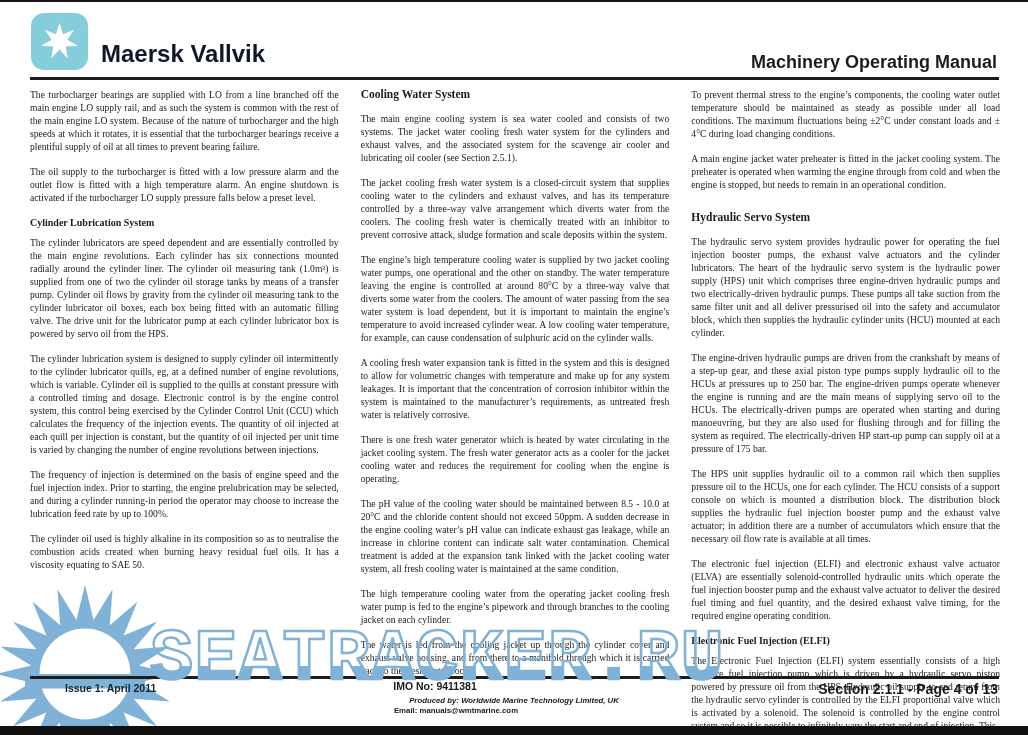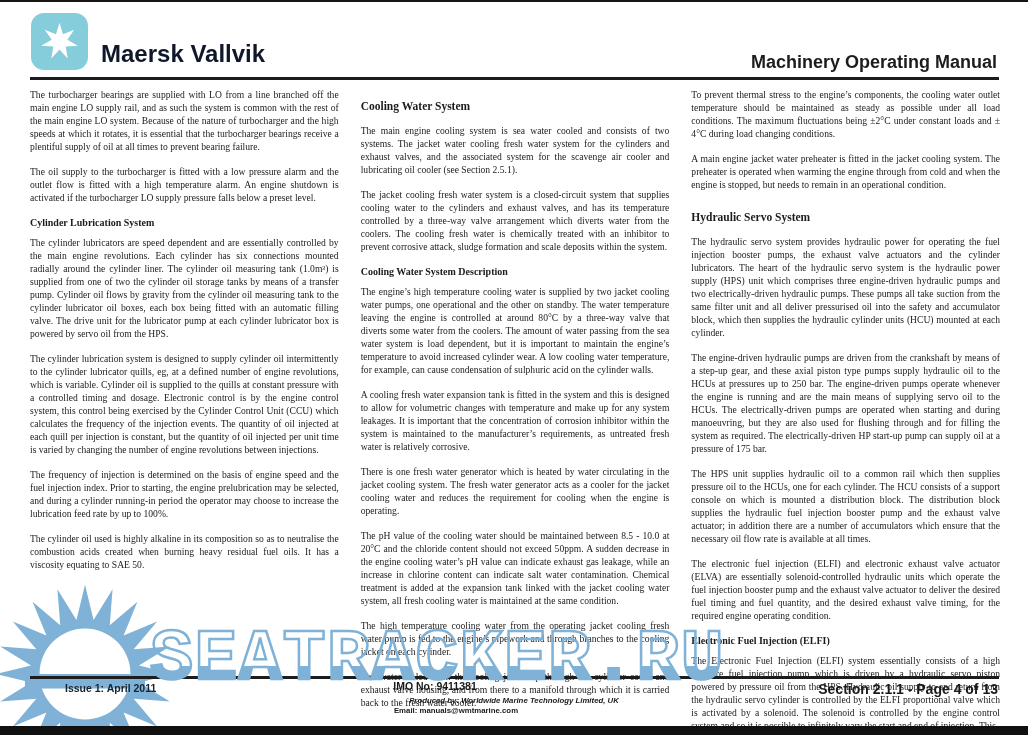--- a/index.html
+++ b/index.html
@@ -38,21 +38,21 @@
     font-size:9.6px; line-height:13px; text-align:justify;
     margin:0 0 12px 0;
   }
   .h-small {
     font-size:10px; font-weight:bold; margin:13px 0 7px 0; line-height:12px;
   }
   .h-small.first { margin-top:1px; }
   .h-large {
     font-size:11.5px; font-weight:bold; margin:20px 0 11px 0; line-height:13px;
   }
-  .h-large.first { margin-top:12px; }
+  .h-large.first { margin-top:0; }
 
   
   .footer-rule { position:absolute; left:30px; right:29px; top:676px; height:3px; background:#1c1c1c; z-index:4; }
   .f-sans { font-family:"Liberation Sans", sans-serif; font-weight:bold; color:#1a1a1a; z-index:5; }
   .footer-issue   { position:absolute; left:31px;  top:682px; font-size:10.5px; color:#15242e;margin-left:34px; }
   .footer-imo     { position:absolute; left:0; width:870px; top:680px; text-align:center; font-size:10.5px; }
   .footer-produced{ position:absolute; left:0; width:1028px; top:696px; text-align:center; font-size:7.8px;font-style:italic; }
   .footer-email   { position:absolute; left:0; width:912px; top:706px; text-align:center; font-size:7.8px; }
   .footer-section { position:absolute; right:30px; top:681px; font-size:14px;margin-left:36px; }
 
@@ -92,21 +92,20 @@
       <div class="h-small">Cylinder Lubrication System</div>
       <p>The cylinder lubricators are speed dependent and are essentially controlled by the main engine revolutions. Each cylinder has six connections mounted radially around the cylinder liner. The cylinder oil measuring tank (1.0m³) is supplied from one of two the cylinder oil storage tanks by means of a transfer pump. Cylinder oil flows by gravity from the cylinder oil measuring tank to the cylinder lubricator oil boxes, each box being fitted with an automatic filling valve. The drive unit for the lubricator pump at each cylinder lubricator box is powered by servo oil from the HPS.</p>
       <p>The cylinder lubrication system is designed to supply cylinder oil intermittently to the cylinder lubricator quills, eg, at a defined number of engine revolutions, which is variable. Cylinder oil is supplied to the quills at constant pressure with a controlled timing and dosage. Electronic control is by the engine control system, this control being exercised by the Cylinder Control Unit (CCU) which calculates the frequency of the injection events. The quantity of oil injected at each quill per injection is constant, but the quantity of oil injected per unit time is varied by changing the number of engine revolutions between injections.</p>
       <p>The frequency of injection is determined on the basis of engine speed and the fuel injection index. Prior to starting, the engine prelubrication may be selected, and during a cylinder running-in period the operator may choose to increase the lubrication feed rate by up to 100%.</p>
       <p>The cylinder oil used is highly alkaline in its composition so as to neutralise the combustion acids created when burning heavy residual fuel oils. It has a viscosity equating to SAE 50.</p>
     </div>
     <div class="col">
       <div class="h-large first">Cooling Water System</div>
       <p>The main engine cooling system is sea water cooled and consists of two systems. The jacket water cooling fresh water system for the cylinders and exhaust valves, and the associated system for the scavenge air cooler and lubricating oil cooler (see Section 2.5.1).</p>
       <p>The jacket cooling fresh water system is a closed-circuit system that supplies cooling water to the cylinders and exhaust valves, and has its temperature controlled by a three-way valve arrangement which diverts water from the coolers. The cooling fresh water is chemically treated with an inhibitor to prevent corrosive attack, sludge formation and scale deposits within the system.</p>
-      <div class="h-small">Cooling Water System Description</div>
       <p>The engine’s high temperature cooling water is supplied by two jacket cooling water pumps, one operational and the other on standby. The water temperature leaving the engine is controlled at around 80°C by a three-way valve that diverts some water from the coolers. The amount of water passing from the sea water system is load dependent, but it is important to maintain the engine’s temperature to avoid increased cylinder wear. A low cooling water temperature, for example, can cause condensation of sulphuric acid on the cylinder walls.</p>
       <p>A cooling fresh water expansion tank is fitted in the system and this is designed to allow for volumetric changes with temperature and make up for any system leakages. It is important that the concentration of corrosion inhibitor within the system is maintained to the manufacturer’s requirements, as untreated fresh water is relatively corrosive.</p>
       <p>There is one fresh water generator which is heated by water circulating in the jacket cooling system. The fresh water generator acts as a cooler for the jacket cooling water and reduces the requirement for cooling when the engine is operating.</p>
       <p>The pH value of the cooling water should be maintained between 8.5 - 10.0 at 20°C and the chloride content should not exceed 50ppm. A sudden decrease in the engine cooling water’s pH value can indicate exhaust gas leakage, while an increase in chlorine content can indicate salt water contamination. Chemical treatment is added at the expansion tank linked with the jacket cooling water system, all fresh cooling water is maintained at the same condition.</p>
       <p>The high temperature cooling water from the operating jacket cooling fresh water pump is fed to the engine’s pipework and through branches to the cooling jacket on each cylinder.</p>
       <p>The water is led from the cooling jacket up through the cylinder cover and exhaust valve housing, and from there to a manifold through which it is carried back to the fresh water cooler.</p>
     </div>
     <div class="col">
       <p>To prevent thermal stress to the engine’s components, the cooling water outlet temperature should be maintained as steady as possible under all load conditions. The maximum fluctuations being ±2°C under constant loads and ± 4°C during load changing conditions.</p>
       <p>A main engine jacket water preheater is fitted in the jacket cooling system. The preheater is operated when warming the engine through from cold and when the engine is stopped, but needs to remain in an operational condition.</p>

